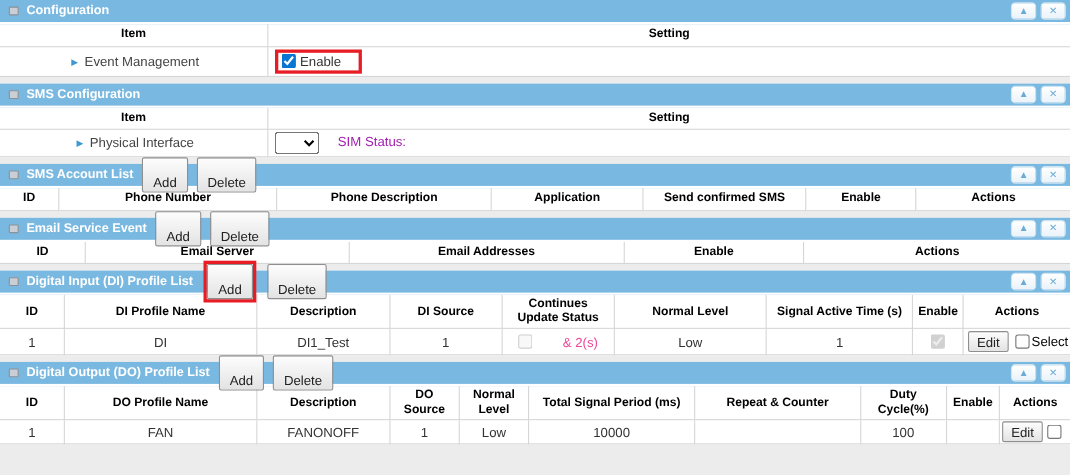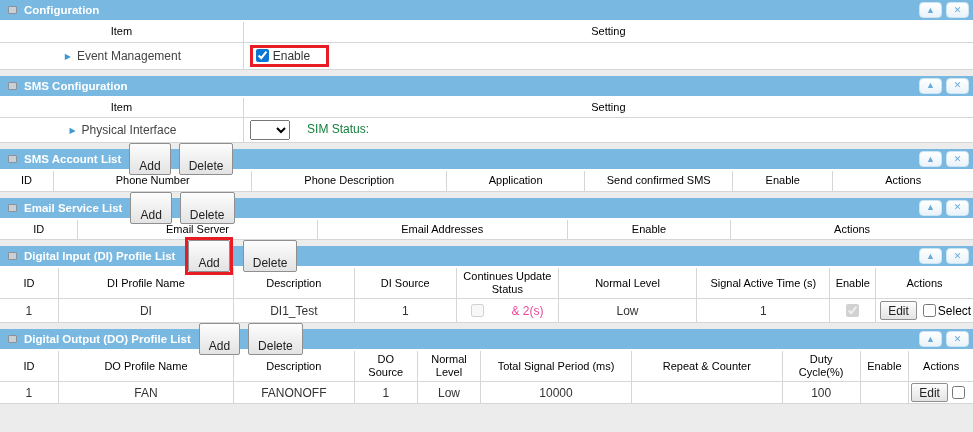--- a/index.html
+++ b/index.html
@@ -73,21 +73,21 @@
     table-layout: fixed;
     background: #fff;
   }
   th, td {
     border: 1px solid #d6d6d6;
     padding: 2px 4px;
     vertical-align: middle;
   }
   th {
     font-size: 11px;
-    font-weight: normal;
+    font-weight: bold;
     color: #000;
     height: 20px;
     line-height: 13px;
   }
   td { height: 22px; font-size: 12px; }
   th:first-child, td:first-child { border-left: none; }
   th:last-child, td:last-child { border-right: none; }
   thead th { border-top: none; }
   .item-cell {
     text-align: center;
@@ -131,21 +131,21 @@
     padding: 0 3px;
     margin-left: 6px;
     vertical-align: middle;
   }
   .mini-select {
     width: 40px;
     height: 20px;
     font-size: 11px;
     vertical-align: middle;
   }
-  .sim-label { margin-left: 14px; color: #15803d; }
+  .sim-label { margin-left: 14px; color: #a21caf; }
   .edit-btn {
     background: linear-gradient(#fdfdfd, #e3e3e3);
     border: 1px solid #8f8f8f;
     border-radius: 2px;
     font-size: 12px;
     padding: 0 7px;
     height: 19px;
     cursor: pointer;
     font-family: inherit;
     color: #222;
@@ -270,21 +270,21 @@
         <th>Enable</th>
         <th>Actions</th>
       </tr>
     </thead>
   </table>
 </div>
 
 <div class="panel">
   <div class="panel-header">
     <span class="panel-icon"></span>
-    <span class="panel-title">Email Service List</span>
+    <span class="panel-title">Email Service Event</span>
     <span class="title-gap"></span>
     <button class="hdr-btn">Add</button>
     <span class="title-gap"></span>
     <button class="hdr-btn">Delete</button>
     <div class="header-controls">
       <span class="hbtn">
           <span>▲</span>
         </span>
       <span class="hbtn">
           <span>✕</span>

